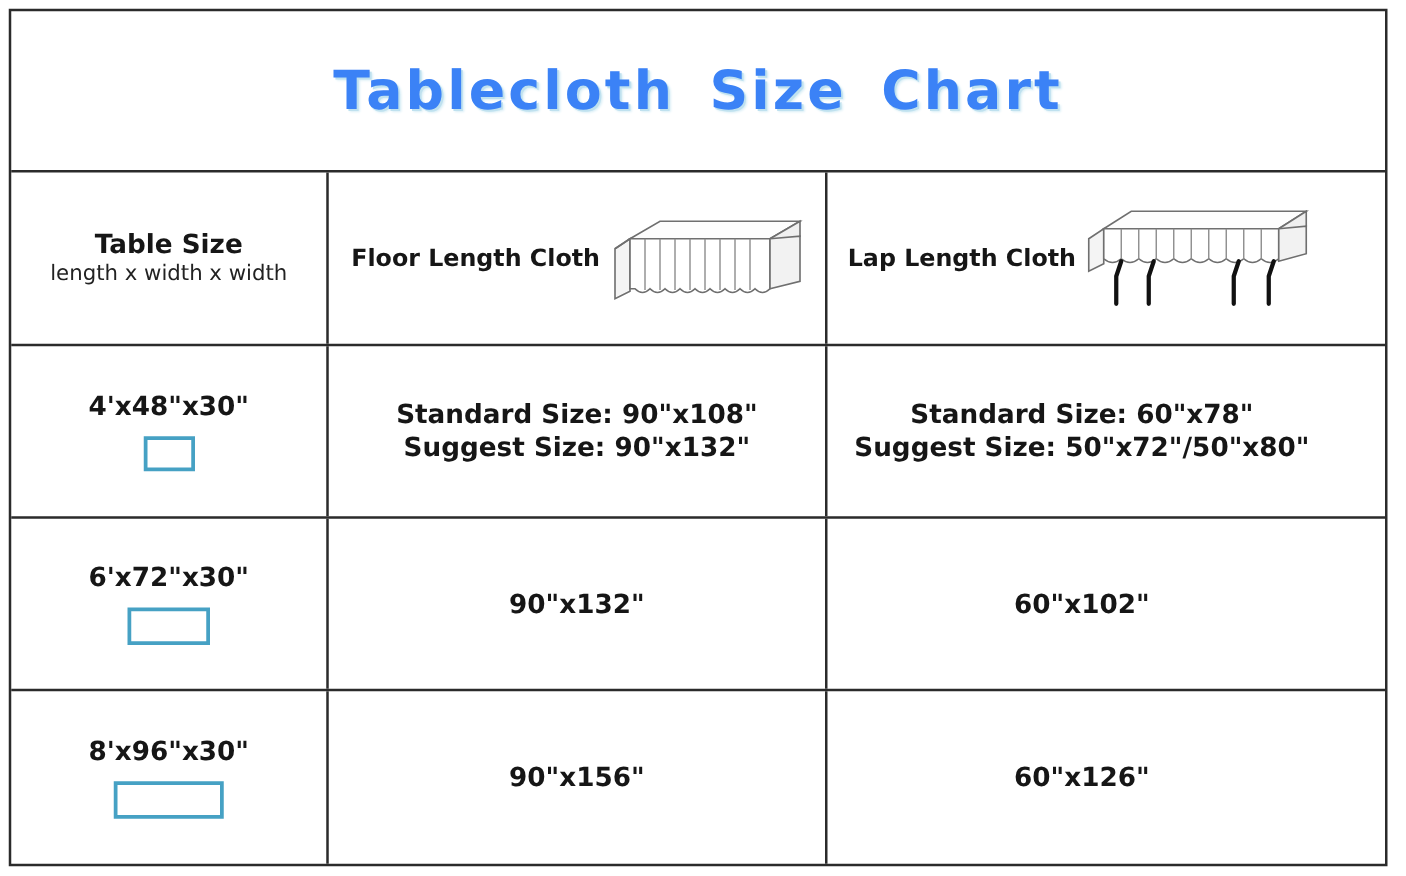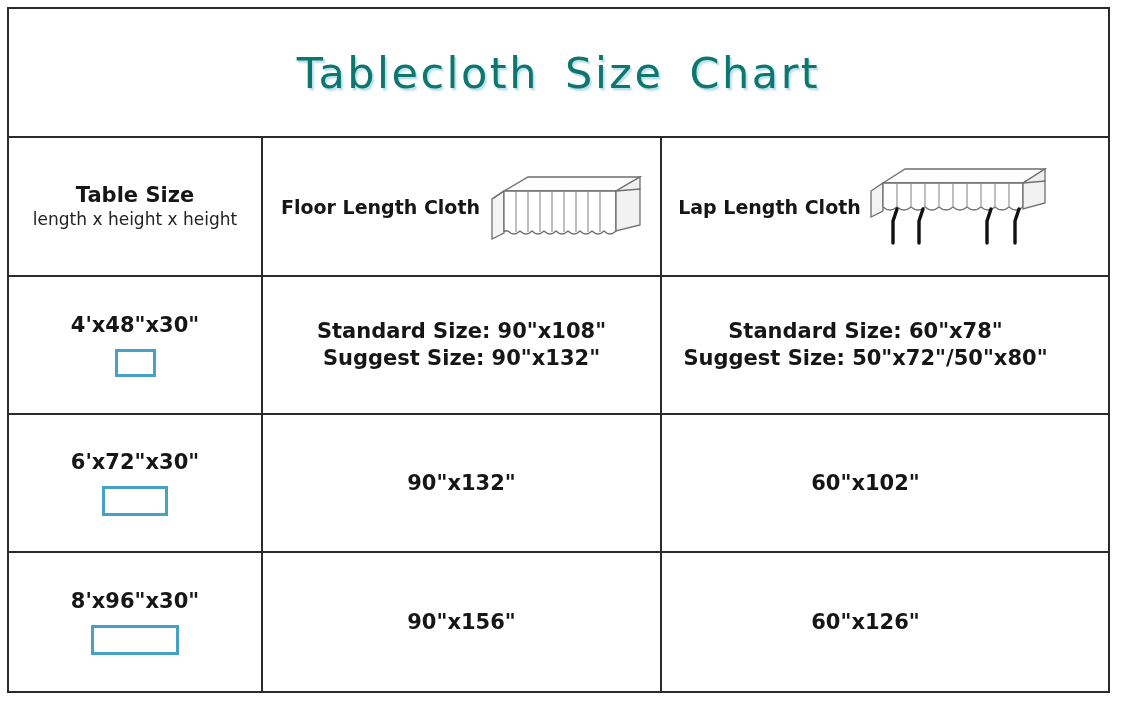--- a/index.html
+++ b/index.html
@@ -29,24 +29,24 @@
   .title-band {
     height: 129px;
     border-bottom: 2px solid #2b2b2b;
     box-sizing: border-box;
     display: flex;
     align-items: center;
     justify-content: center;
   }
   .title-text {
     font-size: 43px;
-    font-weight: normal;
+    font-weight: bold;
     letter-spacing: 2.5px;
     word-spacing: 10px;
-    color: #0f766e;
+    color: #3b82f6;
     text-shadow: 1.5px 1.5px 0 #bfe1ef, 2.5px 2.5px 2px #d8eef6;
     white-space: nowrap;
   }
 
   
   .grid {
     display: flex;
     flex-direction: column;
     height: 553px;
   }
@@ -157,21 +157,21 @@
     <div class="title-text">Tablecloth Size Chart</div>
   </div>
 
   <div class="grid">
 
     <div class="row row-header">
 
       <div class="cell col-size">
         <div class="hdr-stack">
           <div class="hdr-main">Table Size</div>
-          <div class="hdr-sub">length x height x height</div>
+          <div class="hdr-sub">length x width x width</div>
         </div>
       </div>
 
       <div class="cell col-floor">
         <div class="hdr-row">
           <span class="hdr-label">Floor Length Cloth</span>
           <span class="illus">
             <svg width="156" height="76" viewBox="0 0 156 76">
 
               <polygon points="18,22 42,8 154,8 130,22" fill="#fdfdfd" stroke="#6f6f6f" stroke-width="1.3"></polygon>

